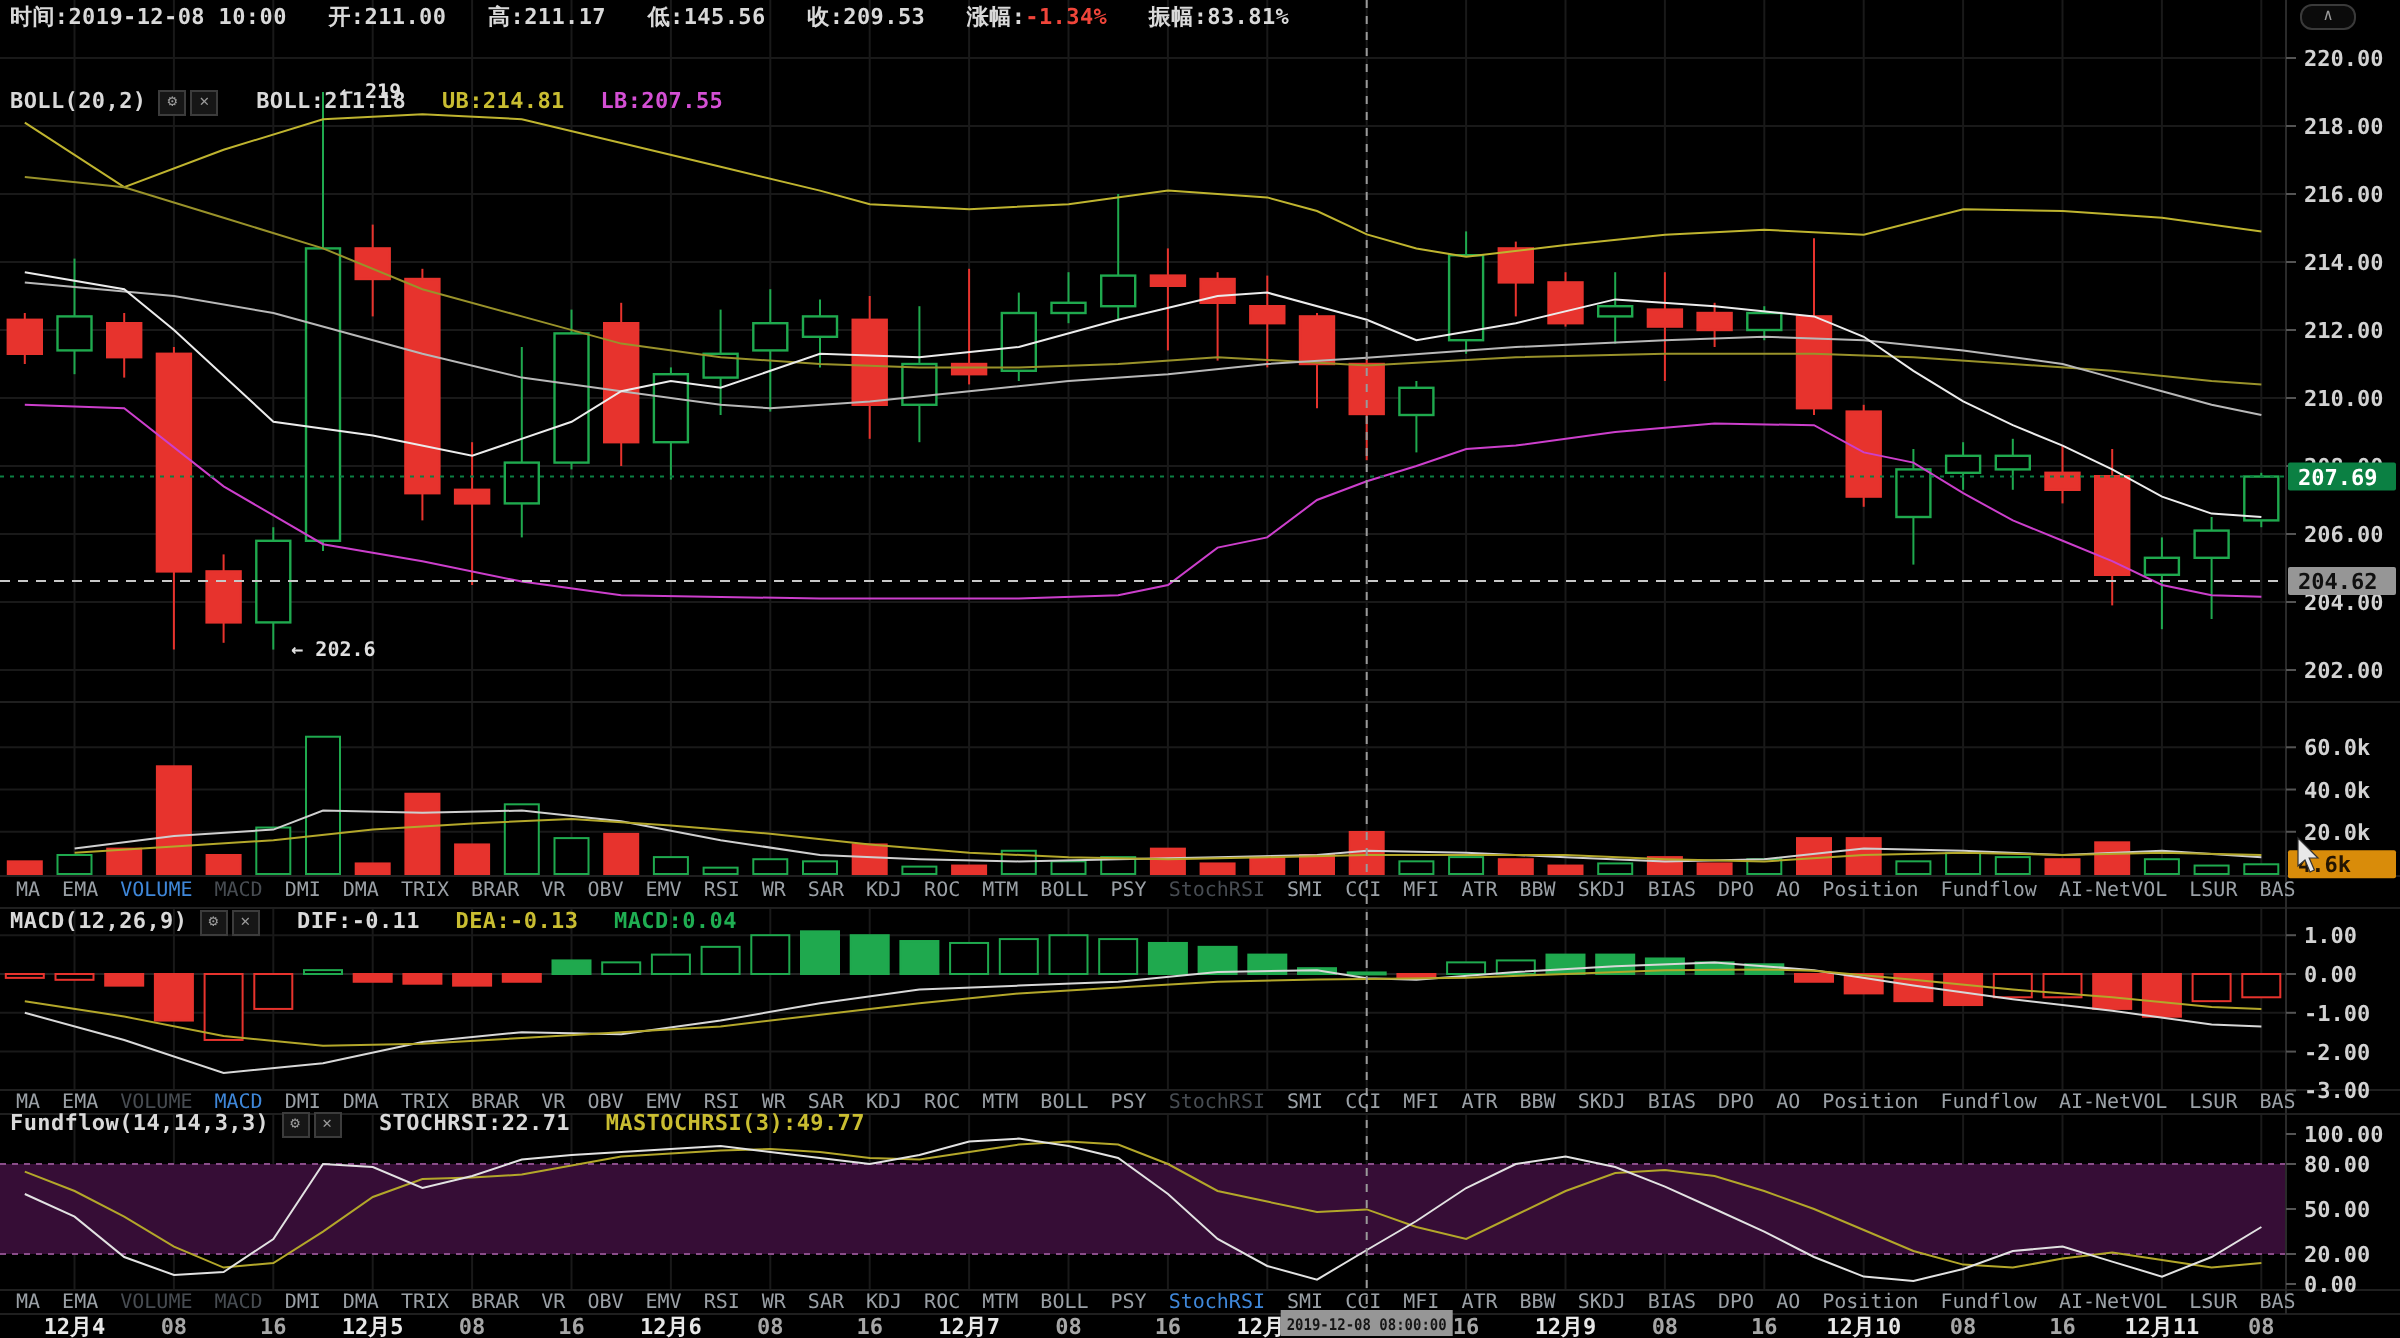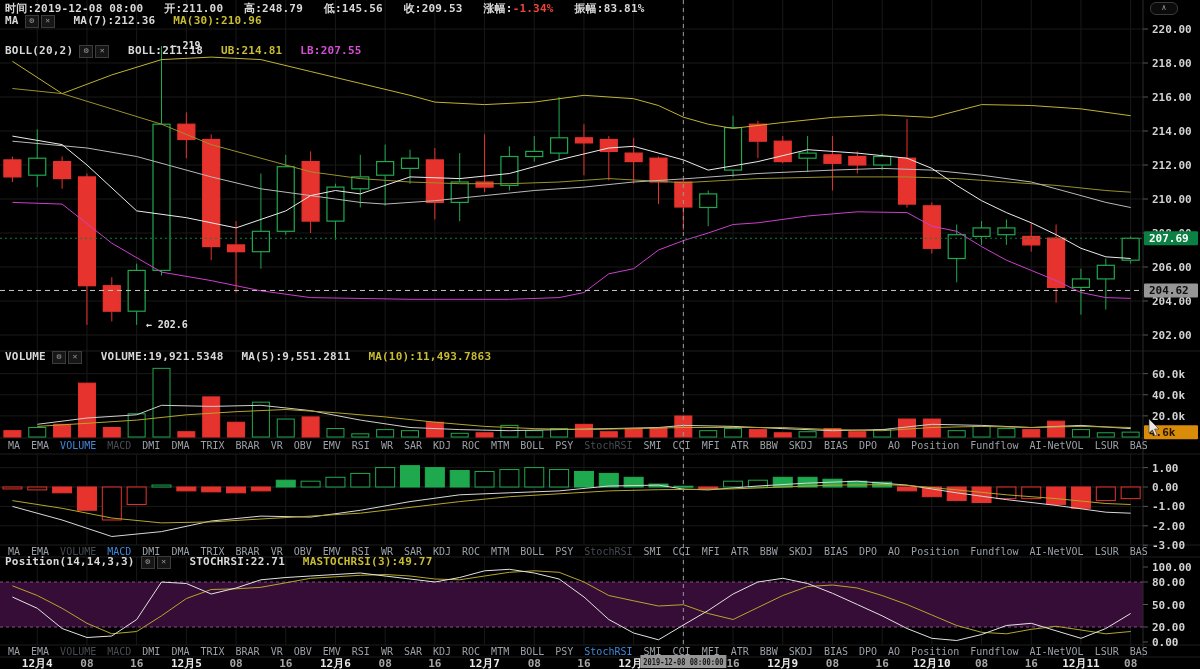--- a/index.html
+++ b/index.html
@@ -427,52 +427,47 @@
       <text x="1080.95" y="667" fill="#e8e8e8" font-size="11" text-anchor="middle" font-weight="700">12月11</text>
       <text x="1130.65" y="667" fill="#a6a6a6" font-size="11" text-anchor="middle" font-weight="400">08</text>
       <rect x="640.35" y="655" width="86" height="13" fill="#969696"></rect>
       <text x="683.35" y="665" fill="#161616" font-size="8" text-anchor="middle" font-weight="400" textLength="80" lengthAdjust="spacingAndGlyphs">2019-12-08 08:00:00</text>
       <text x="170.50000000000003" y="49" fill="#e0e0e0" font-size="10" text-anchor="start" font-weight="400">← 219</text>
       <text x="145.65" y="327.80000000000007" fill="#e0e0e0" font-size="10" text-anchor="start" font-weight="400">← 202.6</text>
       <polygon points="1149,419 1149,433 1152.5,430 1155,436 1157.2,435 1154.6,429 1159,429" fill="#e8e8e8" stroke="#333" stroke-width="0.6"></polygon>
     </svg>
 
   <div class="legend lr1">
-    <span class="pair"><span class="c-w">时间:</span><span class="c-w">2019-12-08 08:00</span></span>
+    <span class="pair"><span class="c-w">时间:</span><span class="c-w">2019-12-08 10:00</span></span>
     <span class="pair"><span class="c-w">开:</span><span class="c-w">211.00</span></span>
-    <span class="pair"><span class="c-w">高:</span><span class="c-w">248.79</span></span>
+    <span class="pair"><span class="c-w">高:</span><span class="c-w">211.17</span></span>
     <span class="pair"><span class="c-w">低:</span><span class="c-w">145.56</span></span>
     <span class="pair"><span class="c-w">收:</span><span class="c-w">209.53</span></span>
     <span class="pair"><span class="c-w">涨幅:</span><span class="c-r">-1.34%</span></span>
     <span class="pair"><span class="c-w">振幅:</span><span class="c-w">83.81%</span></span>
   </div>
 
-  <div class="legend lr2">
-    <span class="c-w name">MA</span><span class="ibtn">⚙</span><span class="ibtn">✕</span>
-    <span class="c-w val">MA(7):212.36</span>
-    <span class="c-y val">MA(30):210.96</span>
-  </div>
 
   <div class="legend lr3">
     <span class="c-w name">BOLL(20,2)</span><span class="ibtn">⚙</span><span class="ibtn">✕</span>
     <span class="c-w val">BOLL:211.18</span>
     <span class="c-y val">UB:214.81</span>
     <span class="c-m val">LB:207.55</span>
   </div>
 
-  <div class="legend lvol">
-    <span class="c-w name">VOLUME</span><span class="ibtn">⚙</span><span class="ibtn">✕</span>
-    <span class="c-w val">VOLUME:19,921.5348</span>
-    <span class="c-w val">MA(5):9,551.2811</span>
-    <span class="c-y val">MA(10):11,493.7863</span>
+
+  <div class="legend lmacd">
+    <span class="c-w name">MACD(12,26,9)</span><span class="ibtn">⚙</span><span class="ibtn">✕</span>
+    <span class="c-w val">DIF:-0.11</span>
+    <span class="c-y val">DEA:-0.13</span>
+    <span class="c-g val">MACD:0.04</span>
   </div>
 
-
   <div class="legend lstoch">
-    <span class="c-w name">Position(14,14,3,3)</span><span class="ibtn">⚙</span><span class="ibtn">✕</span>
+    <span class="c-w name">Fundflow(14,14,3,3)</span><span class="ibtn">⚙</span><span class="ibtn">✕</span>
     <span class="c-w val">STOCHRSI:22.71</span>
     <span class="c-y val">MASTOCHRSI(3):49.77</span>
   </div>
 
   <div class="tab-row tr1"><span class="tab-item">MA</span><span class="tab-item">EMA</span><span class="tab-item active">VOLUME</span><span class="tab-item dim">MACD</span><span class="tab-item">DMI</span><span class="tab-item">DMA</span><span class="tab-item">TRIX</span><span class="tab-item">BRAR</span><span class="tab-item">VR</span><span class="tab-item">OBV</span><span class="tab-item">EMV</span><span class="tab-item">RSI</span><span class="tab-item">WR</span><span class="tab-item">SAR</span><span class="tab-item">KDJ</span><span class="tab-item">ROC</span><span class="tab-item">MTM</span><span class="tab-item">BOLL</span><span class="tab-item">PSY</span><span class="tab-item dim">StochRSI</span><span class="tab-item">SMI</span><span class="tab-item">CCI</span><span class="tab-item">MFI</span><span class="tab-item">ATR</span><span class="tab-item">BBW</span><span class="tab-item">SKDJ</span><span class="tab-item">BIAS</span><span class="tab-item">DPO</span><span class="tab-item">AO</span><span class="tab-item">Position</span><span class="tab-item">Fundflow</span><span class="tab-item">AI-NetVOL</span><span class="tab-item">LSUR</span><span class="tab-item">BASIS</span></div>
   <div class="tab-row tr2"><span class="tab-item">MA</span><span class="tab-item">EMA</span><span class="tab-item dim">VOLUME</span><span class="tab-item active">MACD</span><span class="tab-item">DMI</span><span class="tab-item">DMA</span><span class="tab-item">TRIX</span><span class="tab-item">BRAR</span><span class="tab-item">VR</span><span class="tab-item">OBV</span><span class="tab-item">EMV</span><span class="tab-item">RSI</span><span class="tab-item">WR</span><span class="tab-item">SAR</span><span class="tab-item">KDJ</span><span class="tab-item">ROC</span><span class="tab-item">MTM</span><span class="tab-item">BOLL</span><span class="tab-item">PSY</span><span class="tab-item dim">StochRSI</span><span class="tab-item">SMI</span><span class="tab-item">CCI</span><span class="tab-item">MFI</span><span class="tab-item">ATR</span><span class="tab-item">BBW</span><span class="tab-item">SKDJ</span><span class="tab-item">BIAS</span><span class="tab-item">DPO</span><span class="tab-item">AO</span><span class="tab-item">Position</span><span class="tab-item">Fundflow</span><span class="tab-item">AI-NetVOL</span><span class="tab-item">LSUR</span><span class="tab-item">BASIS</span></div>
   <div class="tab-row tr3"><span class="tab-item">MA</span><span class="tab-item">EMA</span><span class="tab-item dim">VOLUME</span><span class="tab-item dim">MACD</span><span class="tab-item">DMI</span><span class="tab-item">DMA</span><span class="tab-item">TRIX</span><span class="tab-item">BRAR</span><span class="tab-item">VR</span><span class="tab-item">OBV</span><span class="tab-item">EMV</span><span class="tab-item">RSI</span><span class="tab-item">WR</span><span class="tab-item">SAR</span><span class="tab-item">KDJ</span><span class="tab-item">ROC</span><span class="tab-item">MTM</span><span class="tab-item">BOLL</span><span class="tab-item">PSY</span><span class="tab-item active">StochRSI</span><span class="tab-item">SMI</span><span class="tab-item">CCI</span><span class="tab-item">MFI</span><span class="tab-item">ATR</span><span class="tab-item">BBW</span><span class="tab-item">SKDJ</span><span class="tab-item">BIAS</span><span class="tab-item">DPO</span><span class="tab-item">AO</span><span class="tab-item">Position</span><span class="tab-item">Fundflow</span><span class="tab-item">AI-NetVOL</span><span class="tab-item">LSUR</span><span class="tab-item">BASIS</span></div>
 
   <div class="axis-toggles">
     <span class="toggle-log">对数</span><span class="toggle-auto">自动</span>

